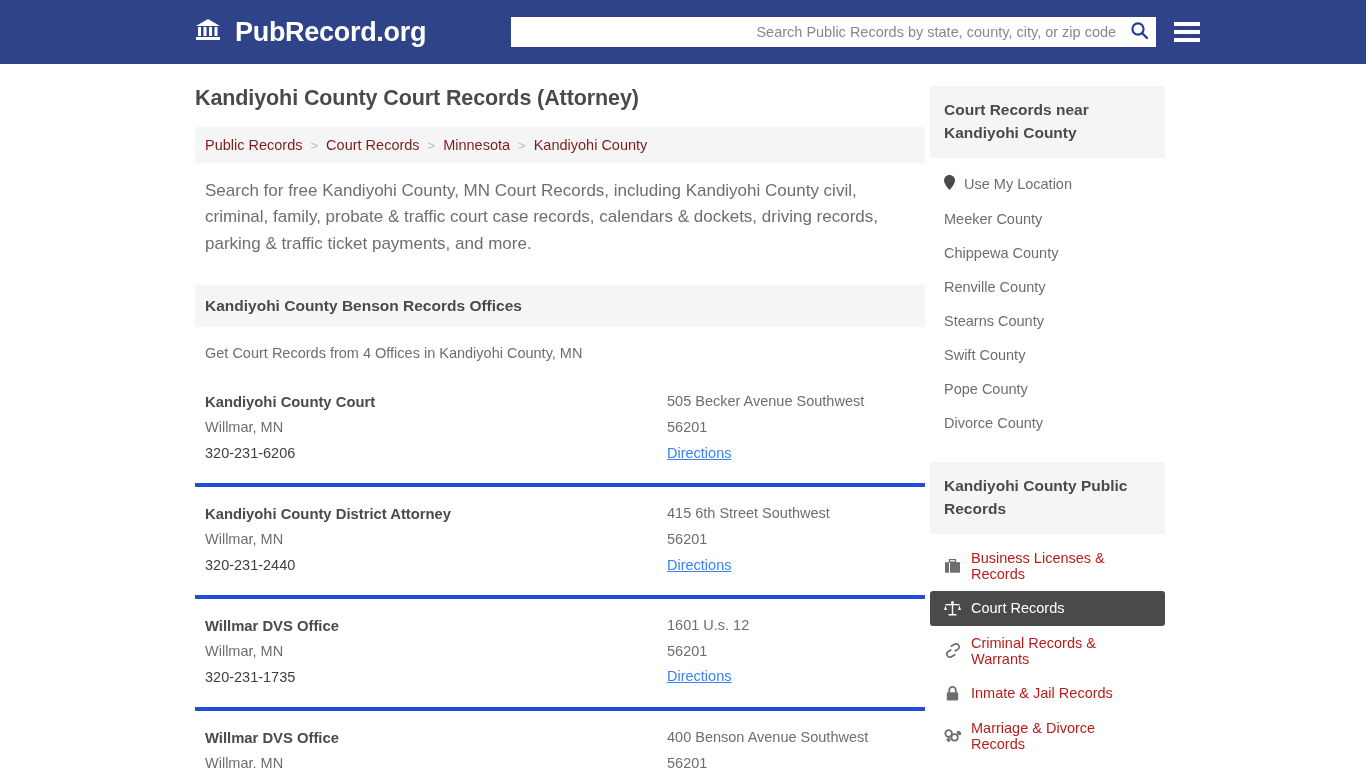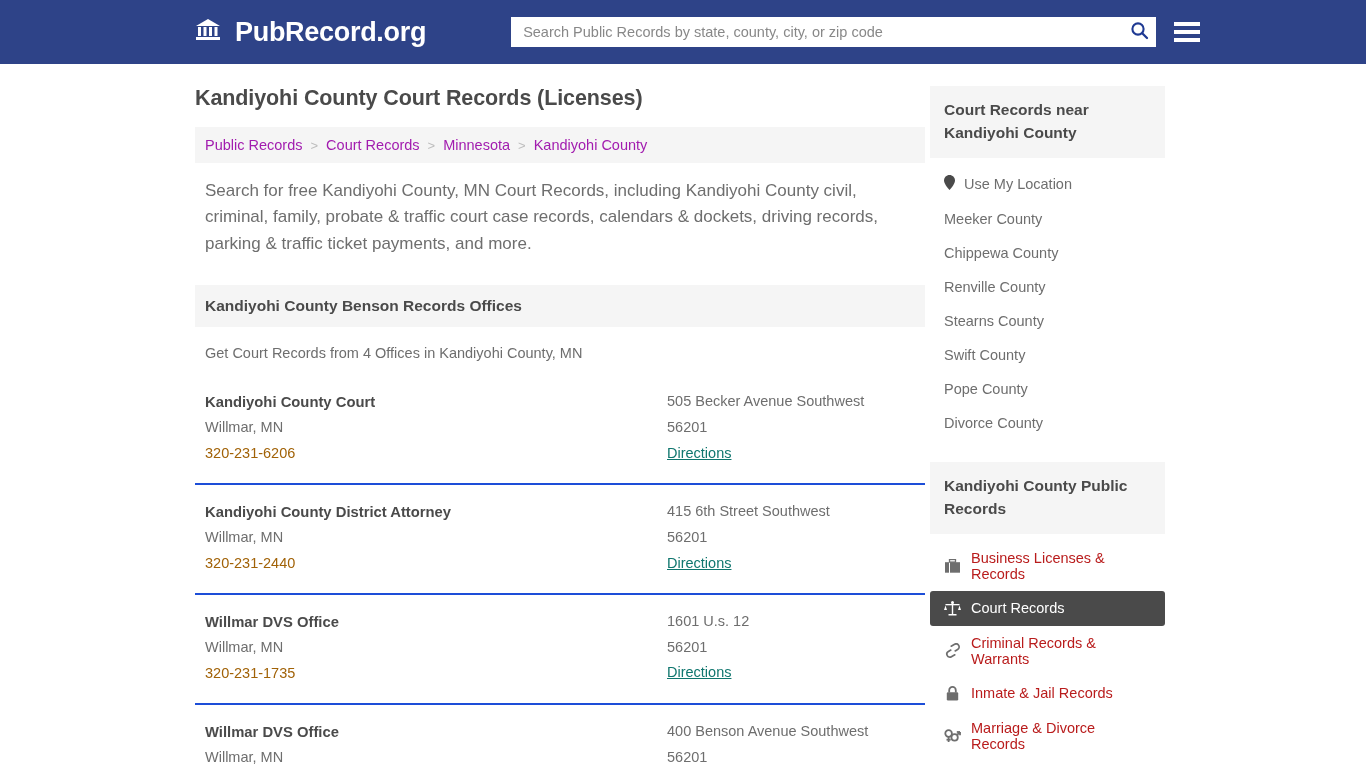--- a/index.html
+++ b/index.html
@@ -41,20 +41,21 @@
   .search-input {
     width: 100%;
     height: 30px;
     border: none;
     outline: none;
     background: #ffffff;
     padding: 0 40px 0 12px;
     font-family: "Liberation Sans", sans-serif;
     font-size: 14.5px;
     color: #444;
+    text-align: right;
   }
   .search-input::placeholder { color: #888; }
   .search-btn {
     position: absolute;
     right: 4px;
     top: 3px;
     width: 26px;
     height: 24px;
     background: transparent;
     border: none;
@@ -101,21 +102,21 @@
   .breadcrumb {
     background: #f5f5f5;
     padding: 10px 10px 10px 10px;
     font-size: 14.5px;
     display: flex;
     align-items: center;
     flex-wrap: wrap;
     gap: 0;
   }
   .breadcrumb a {
-    color: #a21caf;
+    color: #7f1d1d;
     text-decoration: none;
     cursor: pointer;
     text-align: right;
   }
   .breadcrumb .sep {
     color: #bdbdbd;
     padding: 0 8px;
     font-size: 13px;
   }
 
@@ -140,45 +141,45 @@
     font-size: 14.5px;
     color: #6e6e6e;
     padding: 18px 0 0 10px;
   }
 
   
   .offices { margin-top: 14px; }
   .office-row {
     display: flex;
     padding: 14px 0 16px 10px;
-    border-bottom: 2px solid #1d4ed8;
+    border-bottom: 4px solid #1d4ed8;
   }
   .office-row:first-child { border-top: none; }
   .office-left { width: 462px; }
   .office-right { flex: 1; }
   .office-name {
     font-size: 14.8px;
     font-weight: bold;
     color: #4a4a4a;
     line-height: 1.78;
   }
   .office-line {
     font-size: 14.5px;
     color: #6e6e6e;
     line-height: 1.78;
   }
   .office-phone {
     font-size: 14.5px;
-    color: #a16207;
+    color: #404040;
     line-height: 1.78;
     cursor: pointer;
   }
   .directions {
     font-size: 14.5px;
-    color: #0f766e;
+    color: #3b82f6;
     text-decoration: underline;
     line-height: 1.78;
     cursor: pointer;
     display: inline-block;
   }
 
   
   .side-head {
     background: #f5f5f5;
     padding: 13px 14px;
@@ -257,21 +258,21 @@
   <div class="hamburger">
     <span></span>
     <span></span>
     <span></span>
   </div>
 </div>
 
 <div class="page">
 
   <div class="main-col">
-    <h1 class="page-title">Kandiyohi County Court Records (Licenses)</h1>
+    <h1 class="page-title">Kandiyohi County Court Records (Attorney)</h1>
 
     <div class="breadcrumb">
       <a>Public Records</a>
       <span class="sep">&gt;</span>
       <a>Court Records</a>
       <span class="sep">&gt;</span>
       <a>Minnesota</a>
       <span class="sep">&gt;</span>
       <a>Kandiyohi County</a>
     </div>

